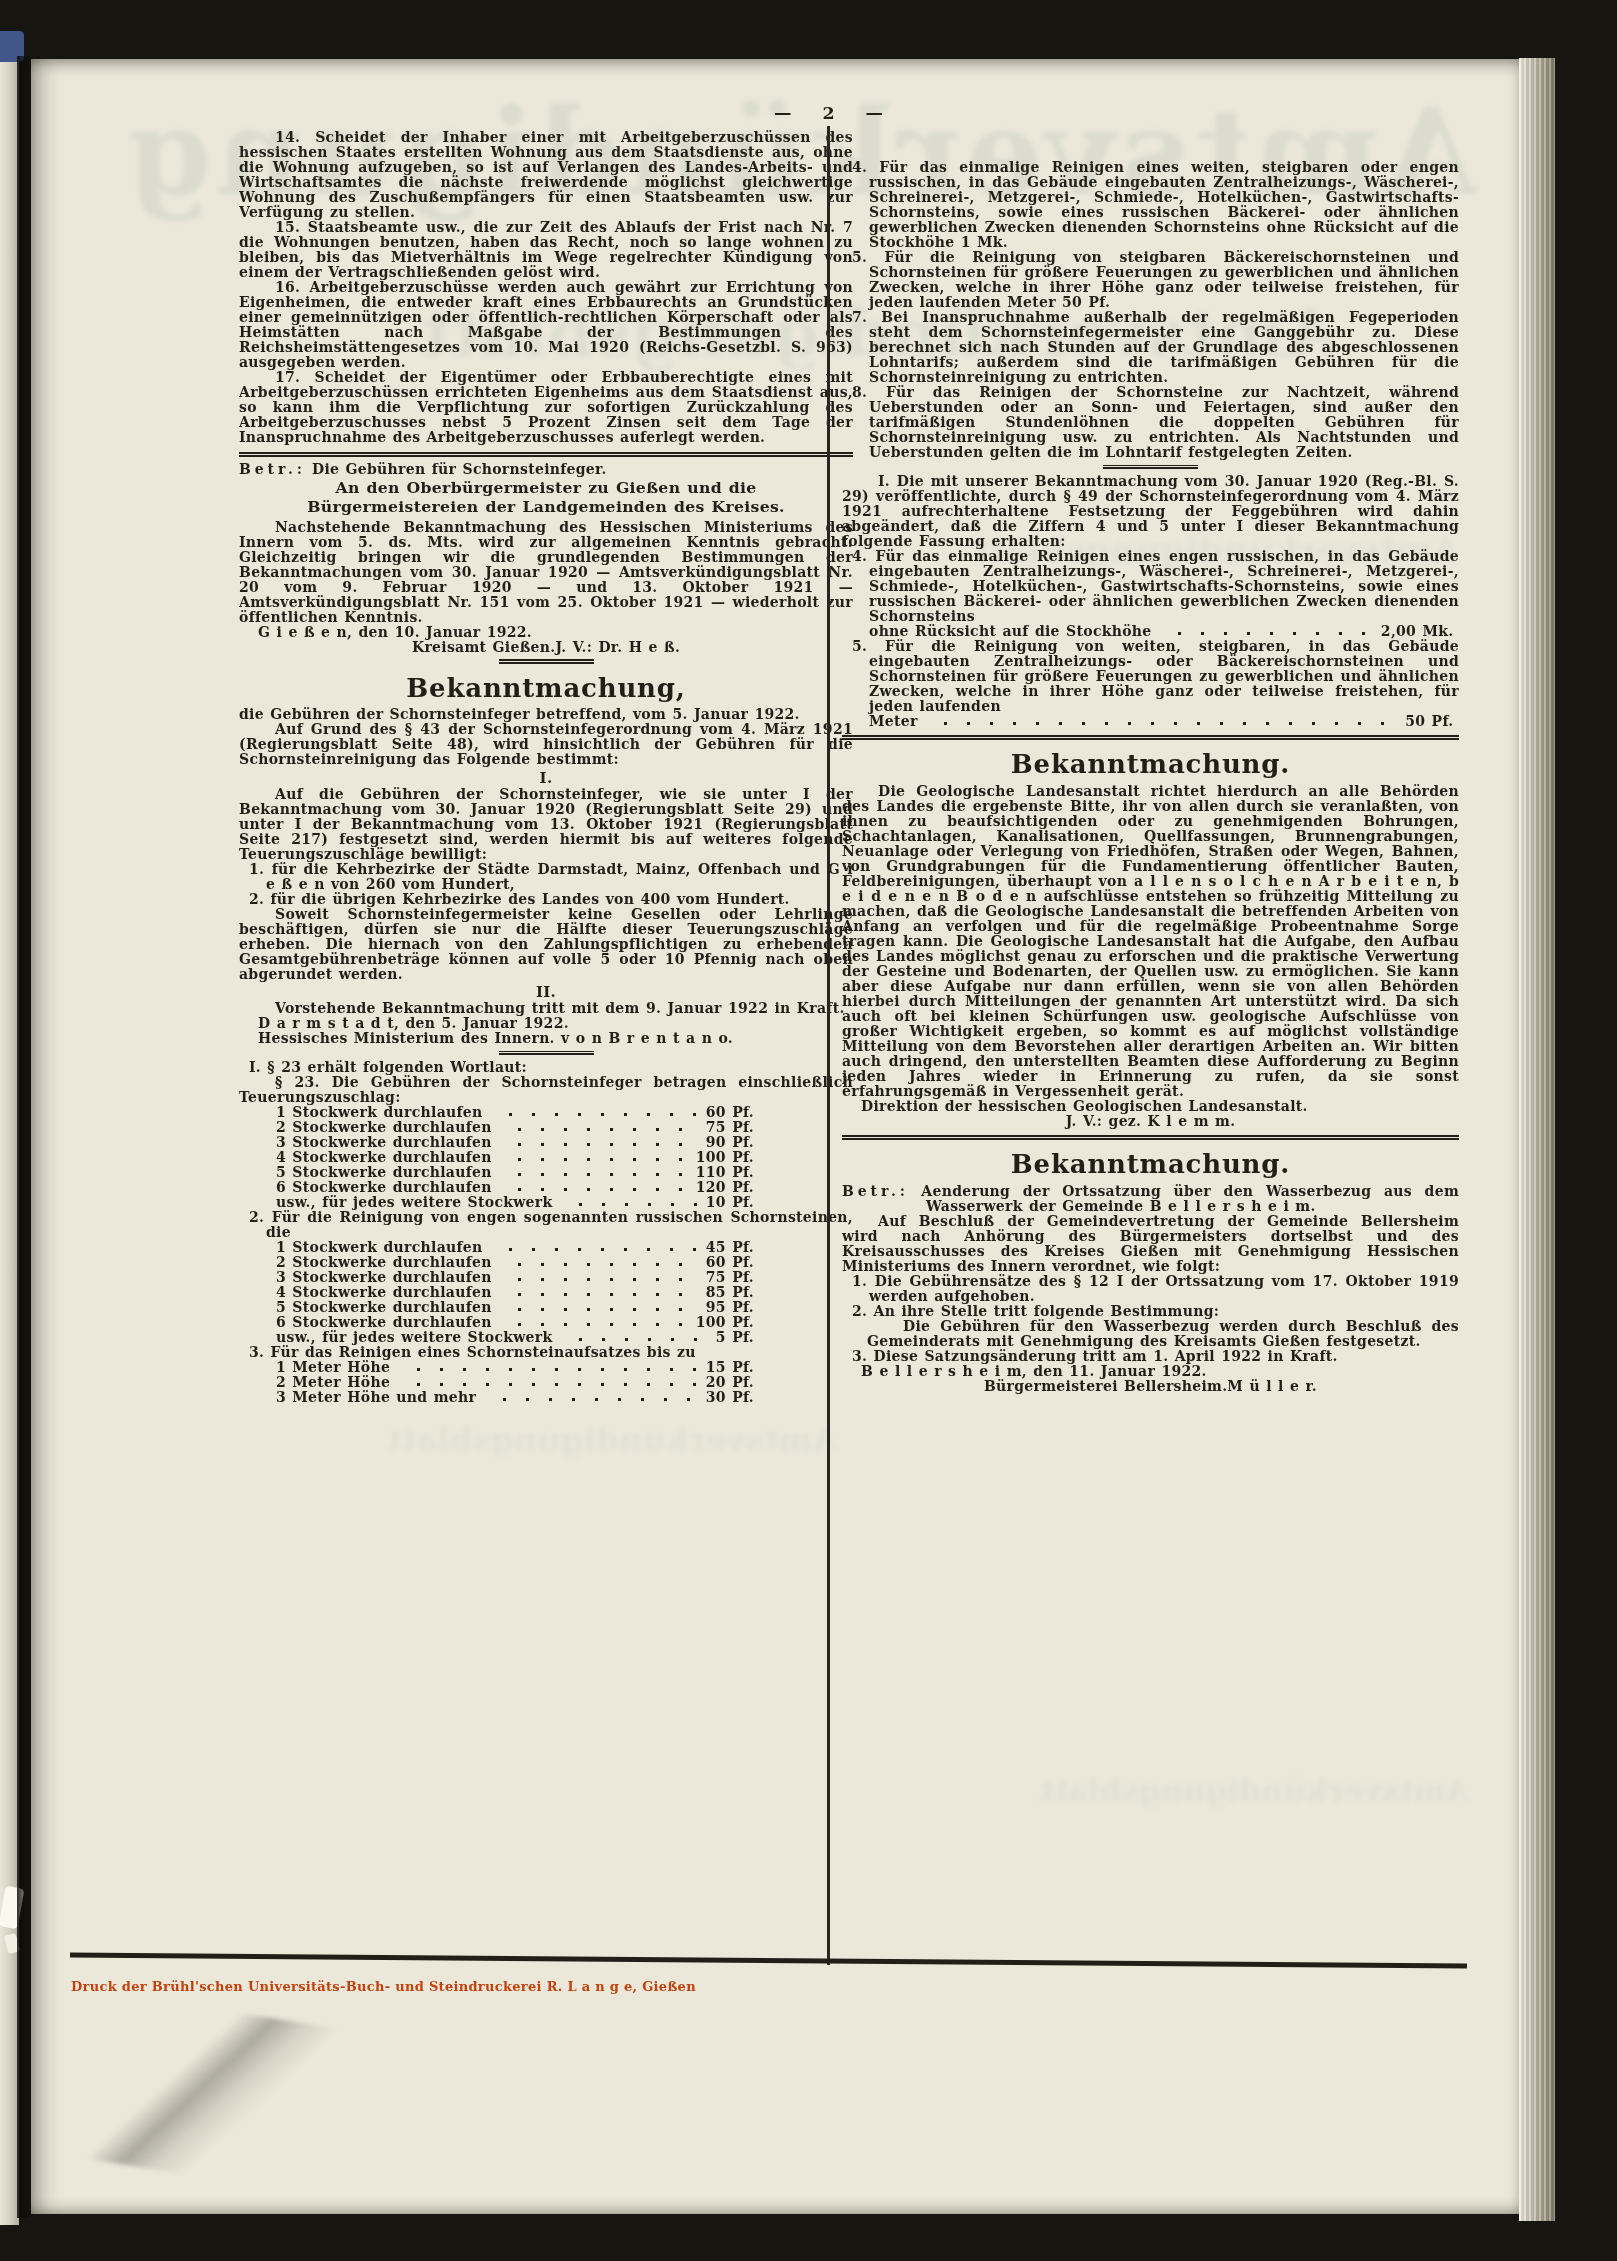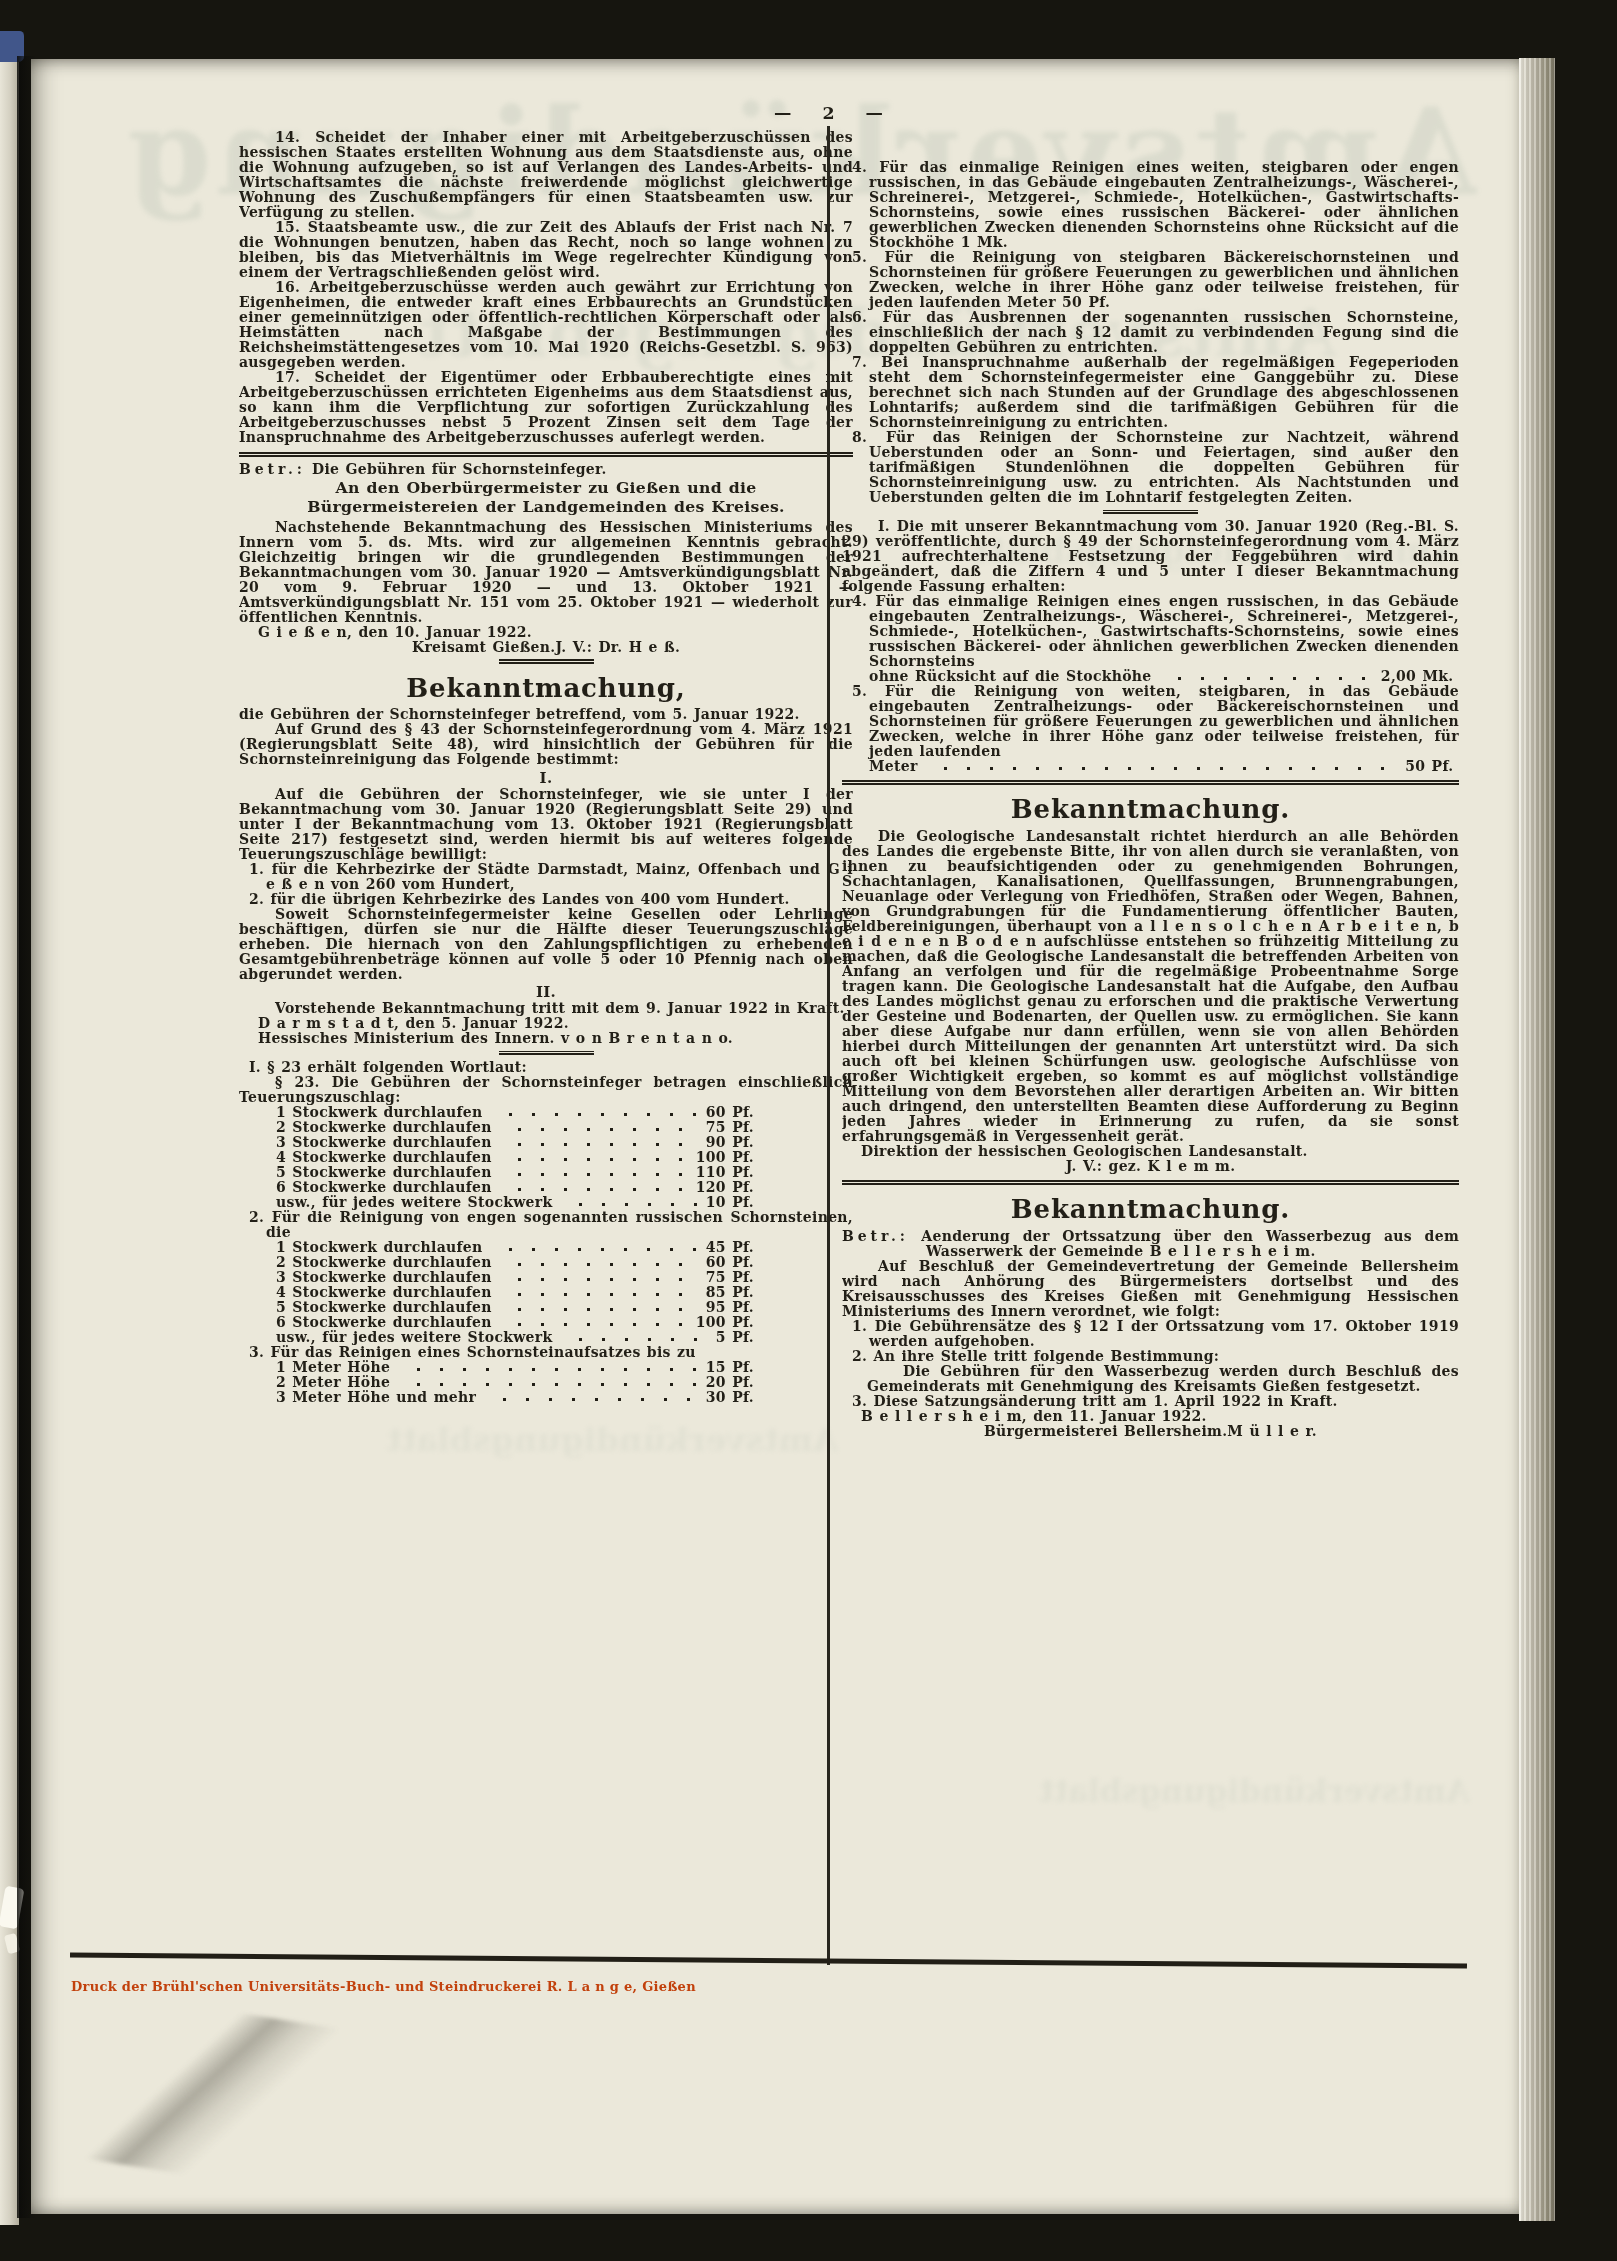--- a/index.html
+++ b/index.html
@@ -211,21 +211,20 @@
         <span class="fl">3 Meter Höhe und mehr</span>
         <span class="leader"></span>
         <span class="fv">30 Pf.</span>
       </div>
     </div>
   <div class="col-rule"></div>
   <div id="col-right" class="col">
       <div class="sp" style="height: 30px;"></div>
       <div class="li">4. Für das einmalige Reinigen eines weiten, steigbaren oder engen russischen, in das Gebäude eingebauten Zentralheizungs-, Wäscherei-, Schreinerei-, Metzgerei-, Schmiede-, Hotelküchen-, Gastwirtschafts-Schornsteins, sowie eines russischen Bäckerei- oder ähnlichen gewerblichen Zwecken dienenden Schornsteins ohne Rücksicht auf die Stockhöhe 1 Mk.</div>
       <div class="li">5. Für die Reinigung von steigbaren Bäckereischornsteinen und Schornsteinen für größere Feuerungen zu gewerblichen und ähnlichen Zwecken, welche in ihrer Höhe ganz oder teilweise freistehen, für jeden laufenden Meter 50 Pf.</div>
-      <div class="li">6. Für das Ausbrennen der sogenannten russischen Schornsteine, einschließlich der nach § 12 damit zu verbindenden Fegung sind die doppelten Gebühren zu entrichten.</div>
       <div class="li">7. Bei Inanspruchnahme außerhalb der regelmäßigen Fegeperioden steht dem Schornsteinfegermeister eine Ganggebühr zu. Diese berechnet sich nach Stunden auf der Grundlage des abgeschlossenen Lohntarifs; außerdem sind die tarifmäßigen Gebühren für die Schornsteinreinigung zu entrichten.</div>
       <div class="li">8. Für das Reinigen der Schornsteine zur Nachtzeit, während Ueberstunden oder an Sonn- und Feiertagen, sind außer den tarifmäßigen Stundenlöhnen die doppelten Gebühren für Schornsteinreinigung usw. zu entrichten. Als Nachtstunden und Ueberstunden gelten die im Lohntarif festgelegten Zeiten.</div>
       <div class="sdiv"></div>
       <div class="p">I. Die mit unserer Bekanntmachung vom 30. Januar 1920 (Reg.-Bl. S. 29) veröffentlichte, durch § 49 der Schornsteinfegerordnung vom 4. März 1921 aufrechterhaltene Festsetzung der Feggebühren wird dahin abgeändert, daß die Ziffern 4 und 5 unter I dieser Bekanntmachung folgende Fassung erhalten:</div>
       <div class="li">4. Für das einmalige Reinigen eines engen russischen, in das Gebäude eingebauten Zentralheizungs-, Wäscherei-, Schreinerei-, Metzgerei-, Schmiede-, Hotelküchen-, Gastwirtschafts-Schornsteins, sowie eines russischen Bäckerei- oder ähnlichen gewerblichen Zwecken dienenden Schornsteins</div>
       <div class="fee w">
         <span class="fl">ohne Rücksicht auf die Stockhöhe</span>
         <span class="leader"></span>
         <span class="fv">2,00 Mk.</span>
       </div>

